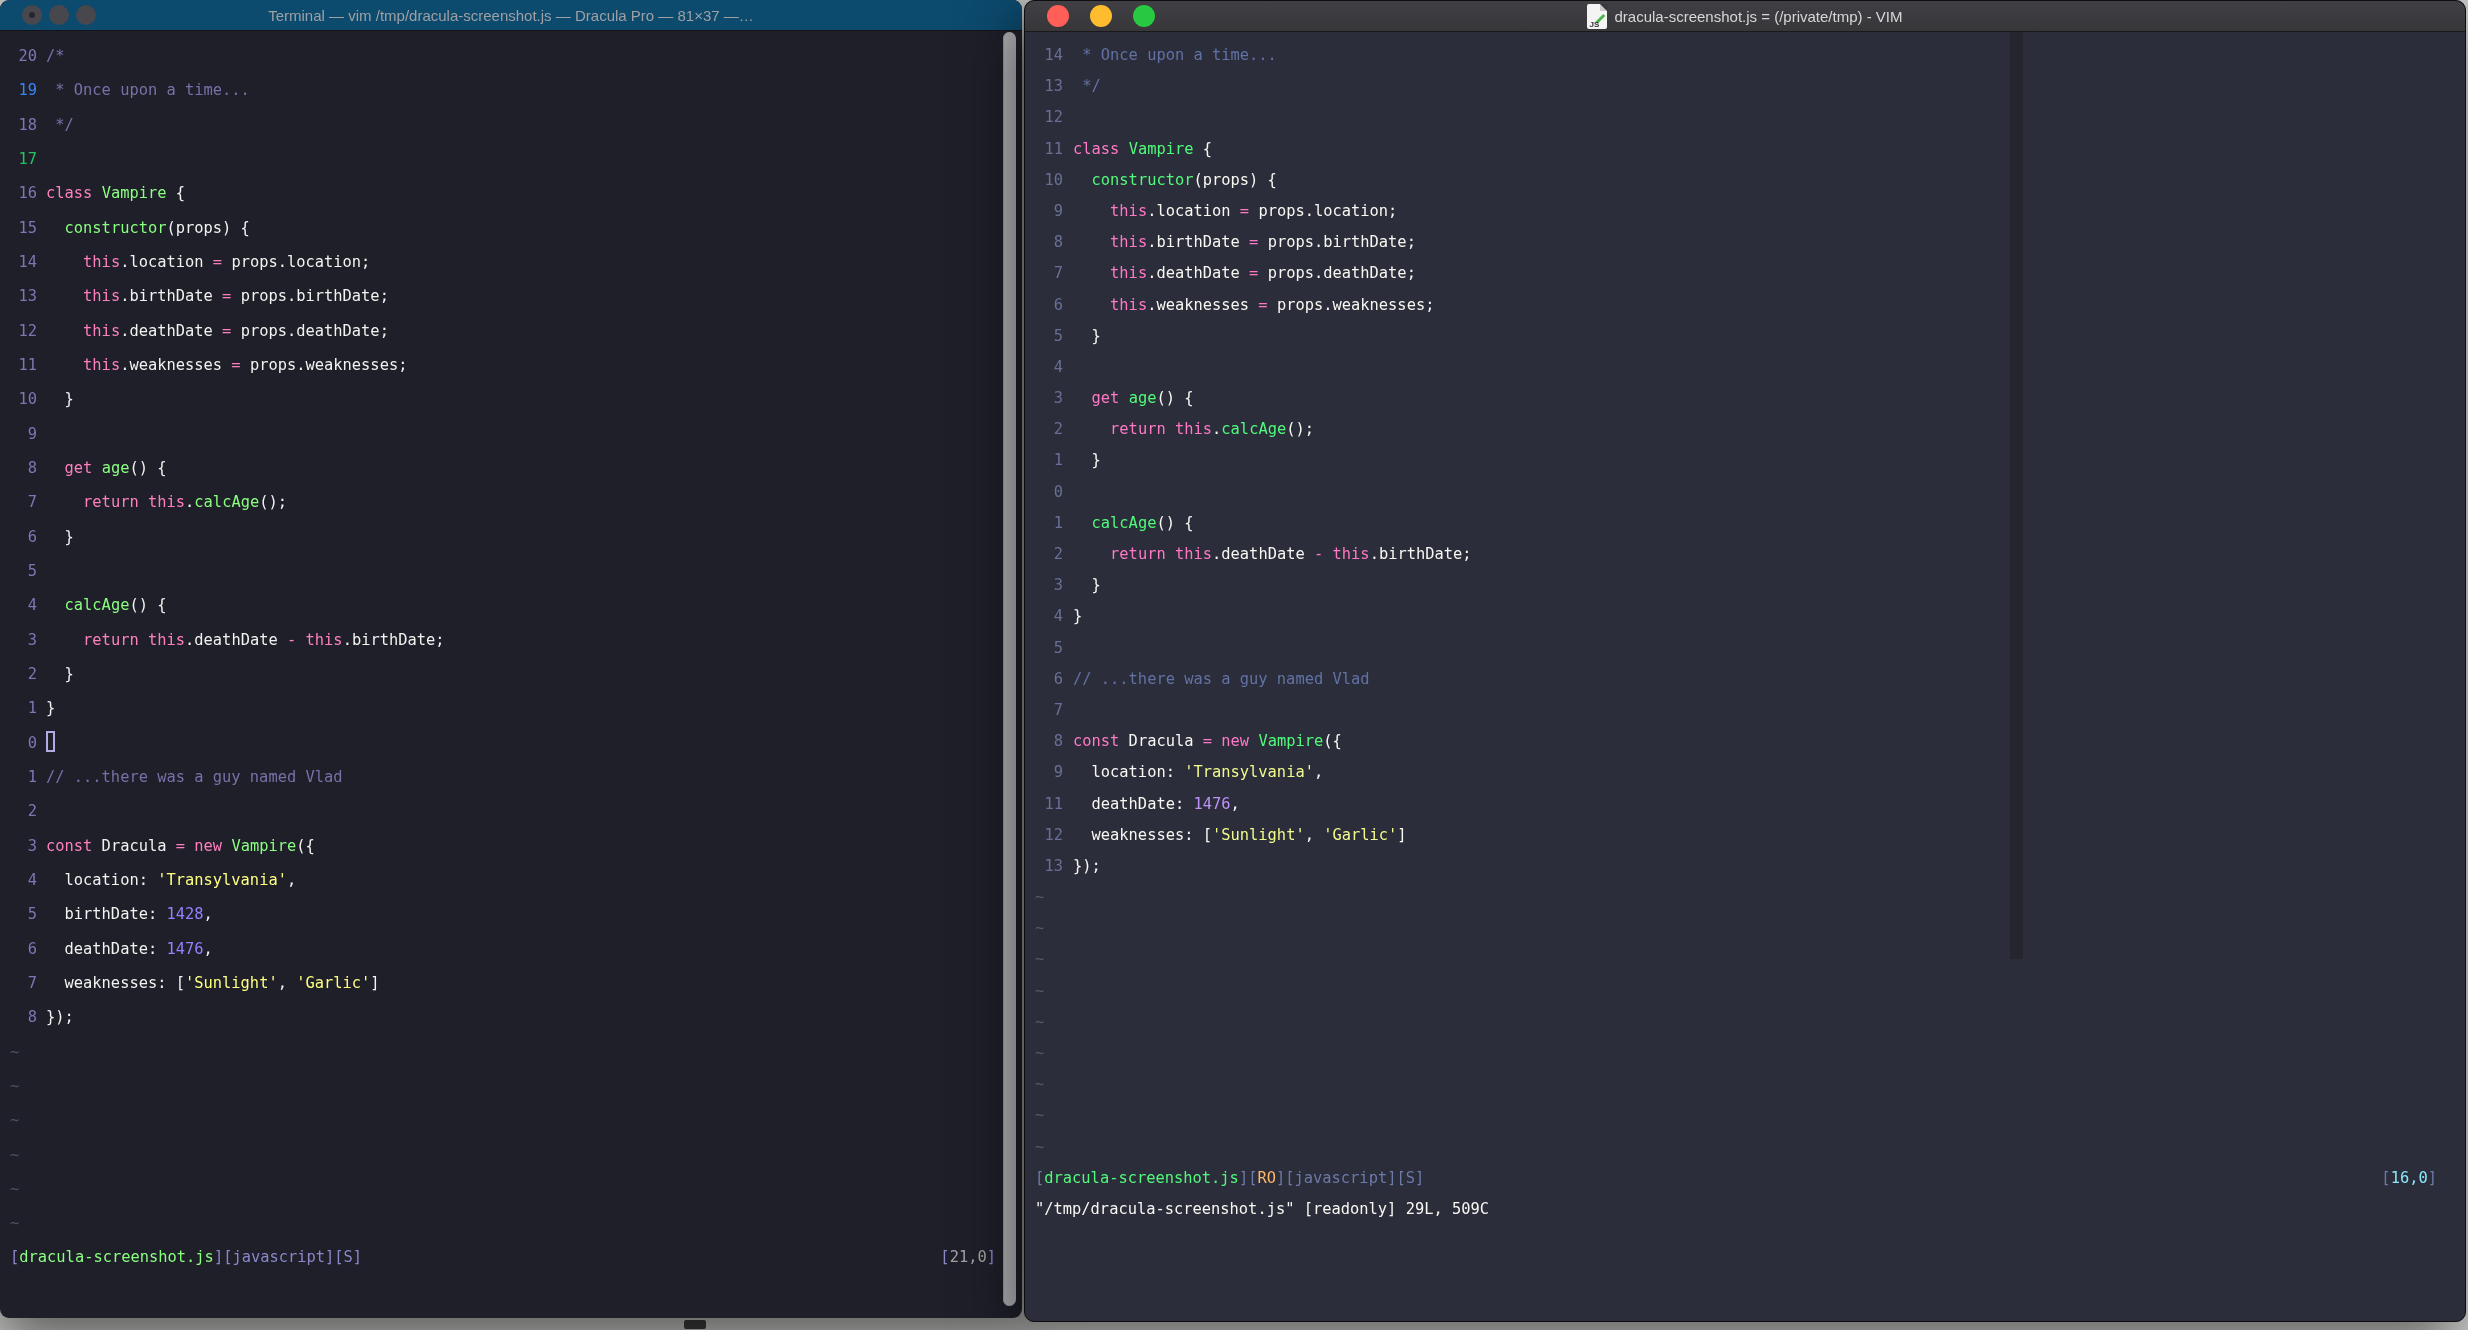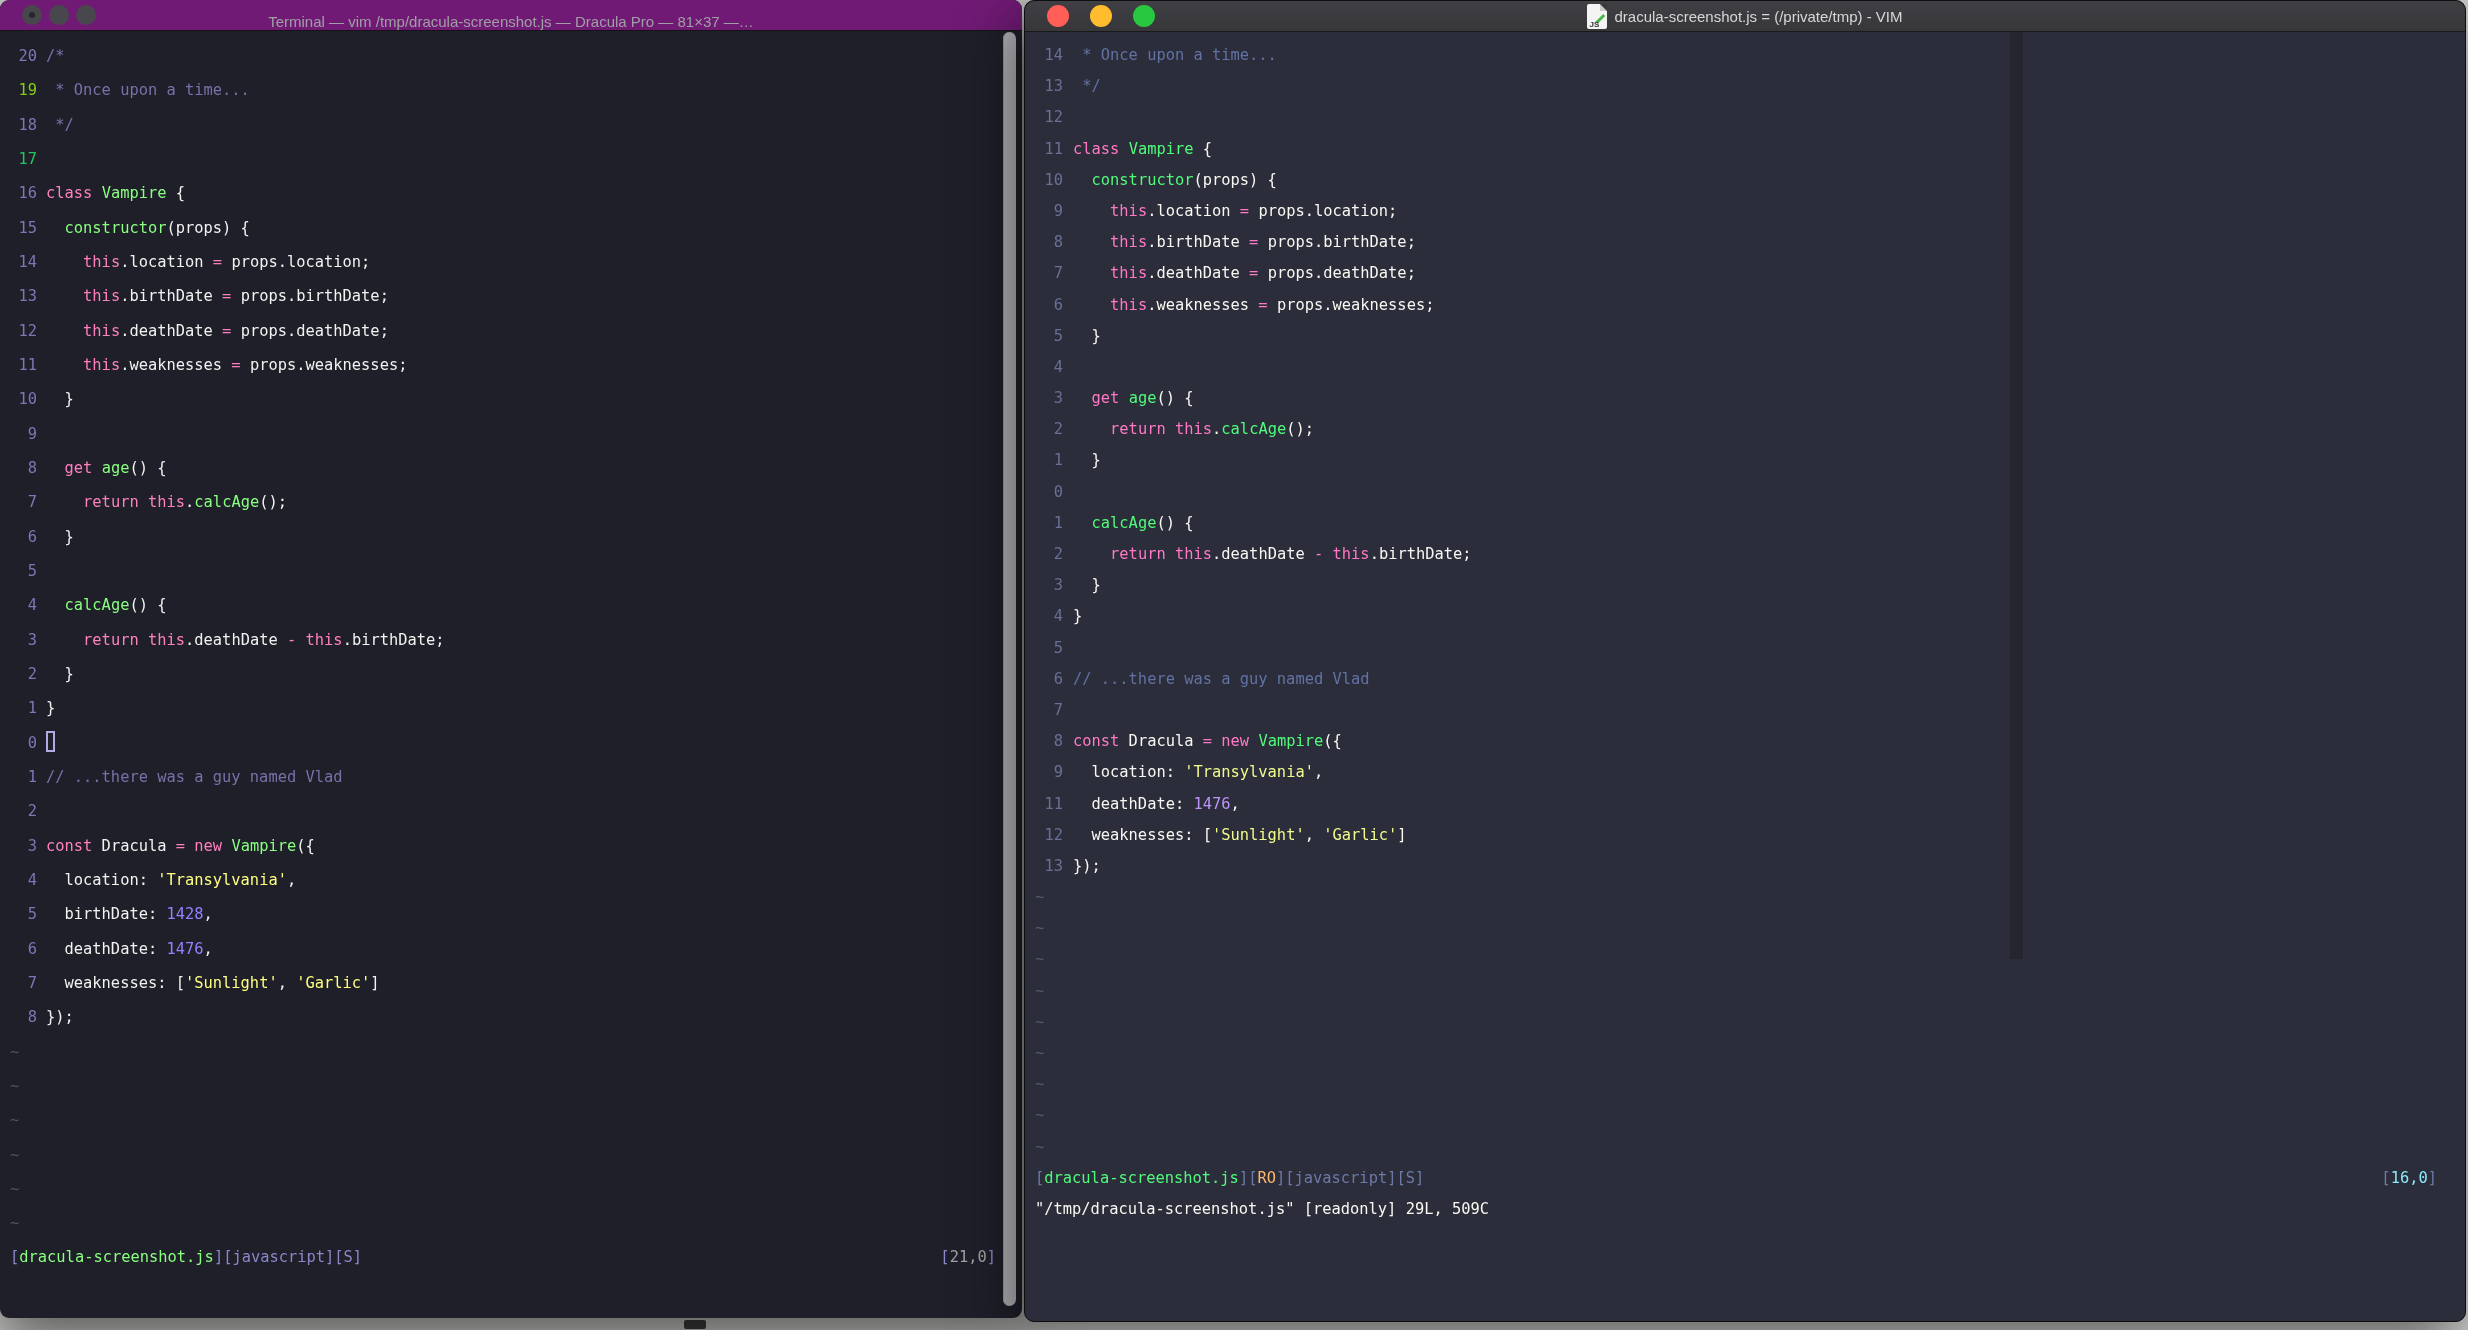--- a/index.html
+++ b/index.html
@@ -11,21 +11,21 @@
   .window{position:absolute;overflow:hidden;}
   .titlebar{height:30px;position:relative;display:flex;align-items:center;justify-content:center;
             flex:none;}
   .title-text{font-size:15px;white-space:nowrap;overflow:hidden;text-overflow:ellipsis;max-width:85%;}
   .lights{position:absolute;top:0;left:0;height:30px;display:flex;align-items:center;}
   .light{border-radius:50%;position:relative;}
 
   
   .win-left{left:0;top:0;width:1022px;height:1318px;background:#1e1f29;border-radius:9px;
             box-shadow:0 22px 55px rgba(0,0,0,.55);}
-  .win-left .titlebar{background:#701a75;border-bottom:1px solid #141416;border-radius:9px 9px 0 0;align-items:flex-end;}
+  .win-left .titlebar{background:#0c4a6e;border-bottom:1px solid #141416;border-radius:9px 9px 0 0;}
   .win-left .title-text{color:#9fa0a4;}
   .win-left .lights{padding-left:22px;}
   .win-left .light{width:20px;height:20px;background:#47474d;margin-right:7px;}
   .win-left .light .dot{position:absolute;left:7px;top:7px;width:6px;height:6px;border-radius:50%;
                         background:#26262b;}
   .term{position:relative;padding:8px 0 0 10px;font-size:15.4px;}
   .term .row{height:34.34px;line-height:34.34px;white-space:pre;}
   .term .lnum{display:inline-block;width:27px;text-align:right;margin-right:9px;}
   .term .row-status{display:flex;justify-content:space-between;padding-right:26px;}
   .hollow-cursor{display:inline-block;width:9px;height:21px;border:2px solid #b2aae4;
@@ -70,21 +70,21 @@
         <div class="light">
             <div class="dot"></div>
           </div>
         <div class="light"></div>
         <div class="light"></div>
       </div>
       <div class="title-text">Terminal — vim /tmp/dracula-screenshot.js — Dracula Pro — 81×37 —…</div>
     </div>
     <div class="term mono" id="left-pane">
         <div class="row code-line"><span class="lnum" style="color: rgb(126, 118, 181);">20</span><span style="color: rgb(121, 112, 169);">/*</span></div>
-        <div class="row code-line"><span class="lnum" style="color: #84cc16;">19</span><span style="color: rgb(121, 112, 169);"> * Once upon a time...</span></div>
+        <div class="row code-line"><span class="lnum" style="color: #3b82f6;">19</span><span style="color: rgb(121, 112, 169);"> * Once upon a time...</span></div>
         <div class="row code-line"><span class="lnum" style="color: rgb(126, 118, 181);">18</span><span style="color: rgb(121, 112, 169);"> */</span></div>
         <div class="row code-line"><span class="lnum" style="color: #22c55e;">17</span></div>
         <div class="row code-line"><span class="lnum" style="color: rgb(126, 118, 181);">16</span><span style="color: rgb(255, 128, 191);">class</span><span style="color: rgb(242, 242, 240);"> </span><span style="color: rgb(138, 255, 128);">Vampire</span><span style="color: rgb(242, 242, 240);"> {</span></div>
         <div class="row code-line"><span class="lnum" style="color: rgb(126, 118, 181);">15</span><span style="color: rgb(242, 242, 240);">  </span><span style="color: rgb(138, 255, 128);">constructor</span><span style="color: rgb(242, 242, 240);">(props) {</span></div>
         <div class="row code-line"><span class="lnum" style="color: rgb(126, 118, 181);">14</span><span style="color: rgb(242, 242, 240);">    </span><span style="color: rgb(255, 128, 191);">this</span><span style="color: rgb(242, 242, 240);">.location </span><span style="color: rgb(255, 128, 191);">=</span><span style="color: rgb(242, 242, 240);"> props.location;</span></div>
         <div class="row code-line"><span class="lnum" style="color: rgb(126, 118, 181);">13</span><span style="color: rgb(242, 242, 240);">    </span><span style="color: rgb(255, 128, 191);">this</span><span style="color: rgb(242, 242, 240);">.birthDate </span><span style="color: rgb(255, 128, 191);">=</span><span style="color: rgb(242, 242, 240);"> props.birthDate;</span></div>
         <div class="row code-line"><span class="lnum" style="color: rgb(126, 118, 181);">12</span><span style="color: rgb(242, 242, 240);">    </span><span style="color: rgb(255, 128, 191);">this</span><span style="color: rgb(242, 242, 240);">.deathDate </span><span style="color: rgb(255, 128, 191);">=</span><span style="color: rgb(242, 242, 240);"> props.deathDate;</span></div>
         <div class="row code-line"><span class="lnum" style="color: rgb(126, 118, 181);">11</span><span style="color: rgb(242, 242, 240);">    </span><span style="color: rgb(255, 128, 191);">this</span><span style="color: rgb(242, 242, 240);">.weaknesses </span><span style="color: rgb(255, 128, 191);">=</span><span style="color: rgb(242, 242, 240);"> props.weaknesses;</span></div>
         <div class="row code-line"><span class="lnum" style="color: rgb(126, 118, 181);">10</span><span style="color: rgb(242, 242, 240);">  }</span></div>
         <div class="row code-line"><span class="lnum" style="color: rgb(126, 118, 181);">9</span></div>

